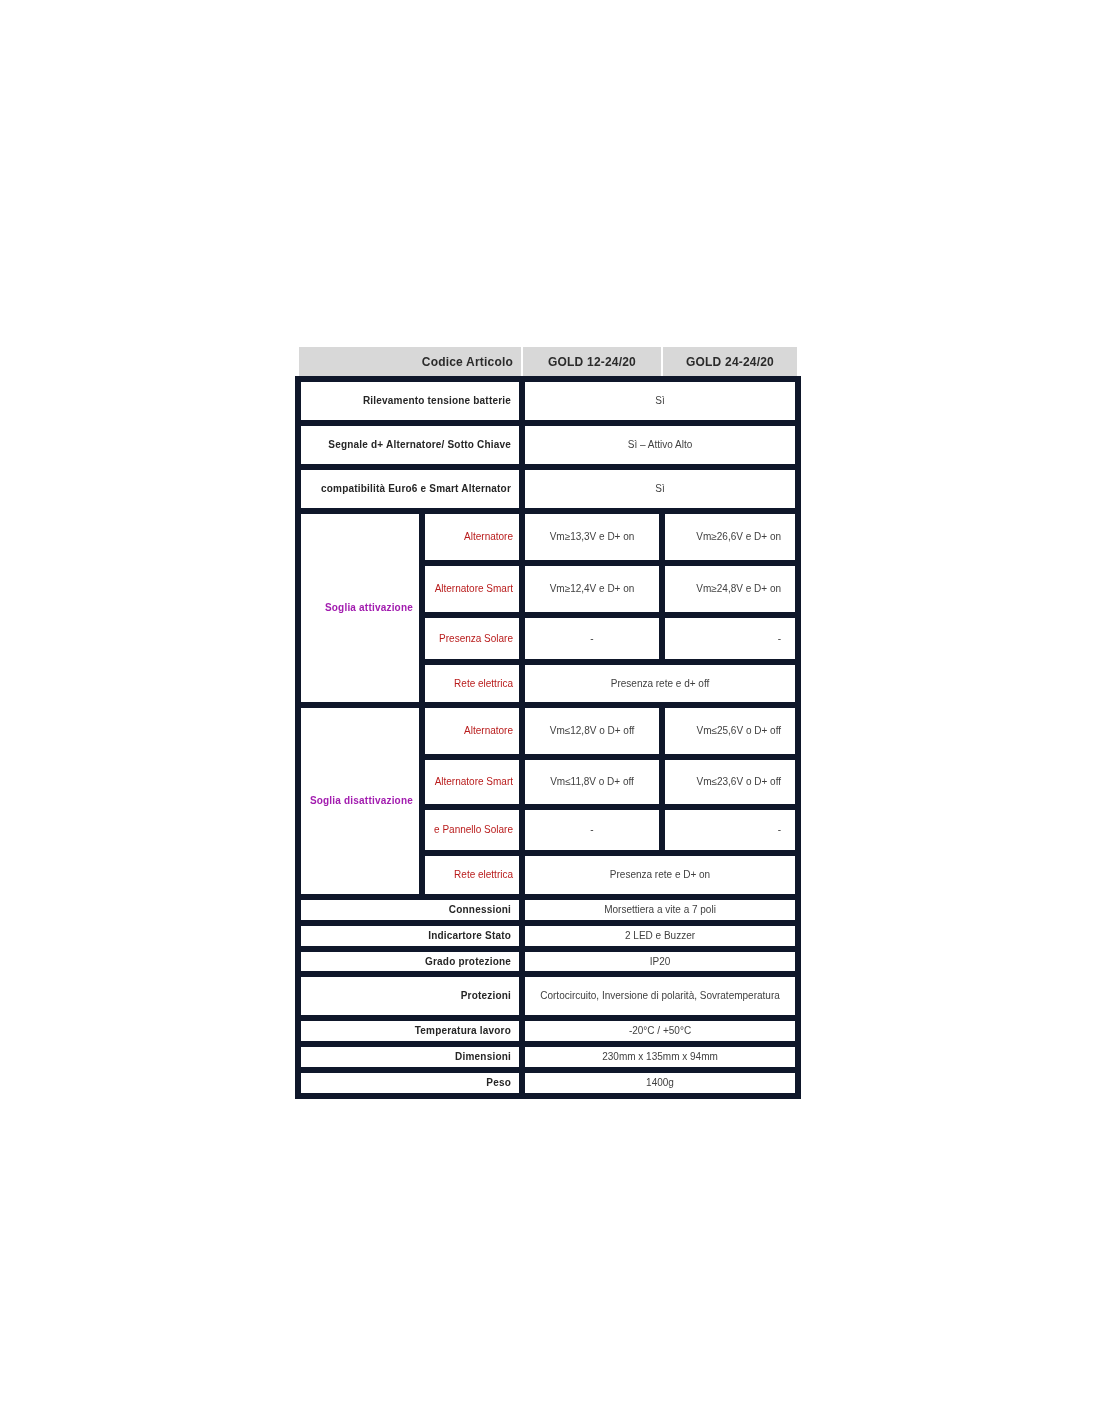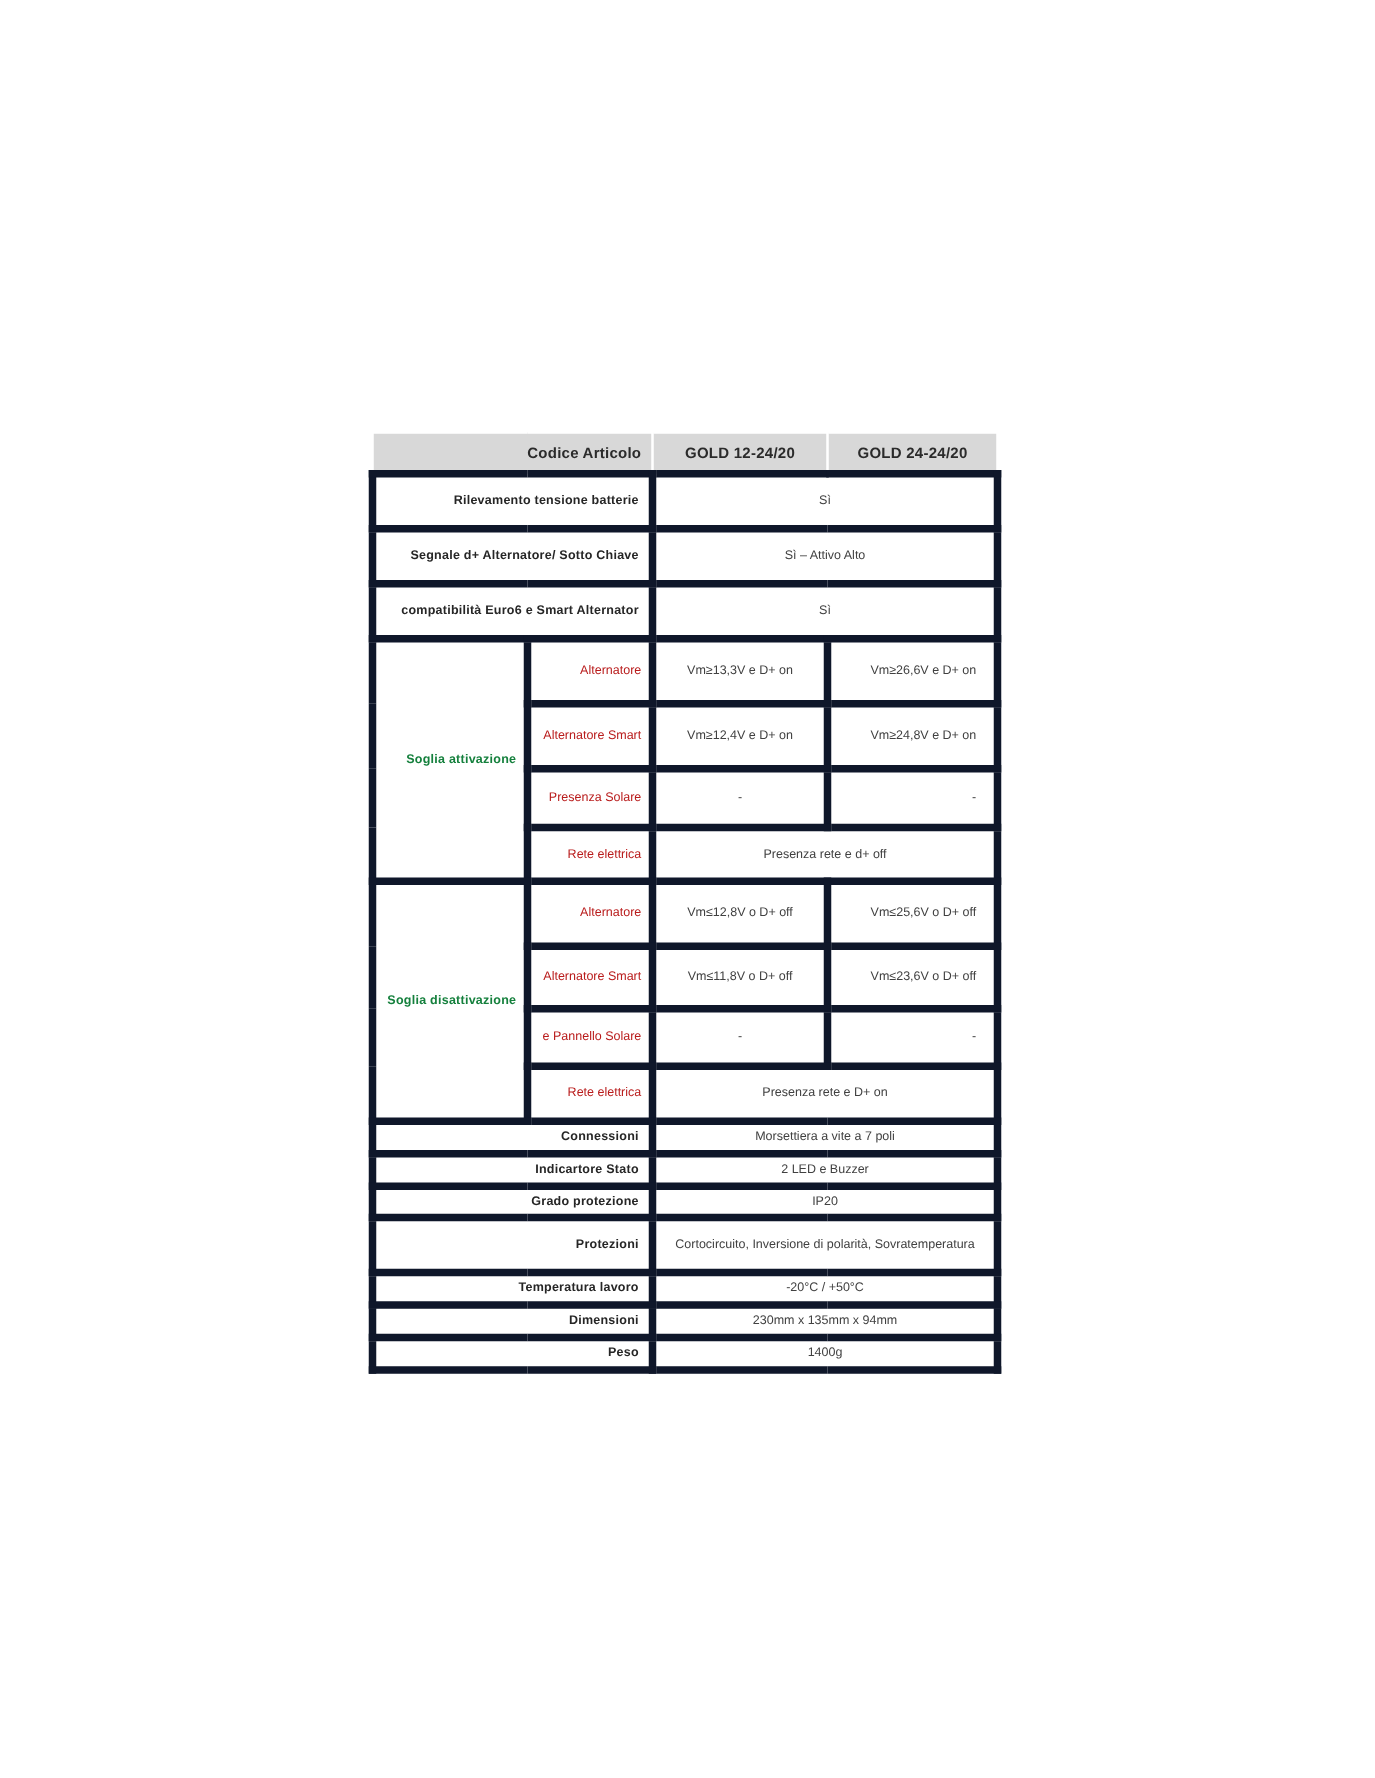--- a/index.html
+++ b/index.html
@@ -48,21 +48,21 @@
   td.label {
     font-weight: bold;
     text-align: right;
     color: #262626;
     padding: 3px 8px;
     letter-spacing: 0.2px;
   }
   td.group-label {
     font-weight: bold;
     text-align: right;
-    color: #15803d;
+    color: #a21caf;
     padding: 3px 6px;
     letter-spacing: 0.2px;
   }
   td.sub {
     text-align: right;
     padding: 3px 6px;
     color: #b91c1c;
   }
   td.val {
     text-align: center;

